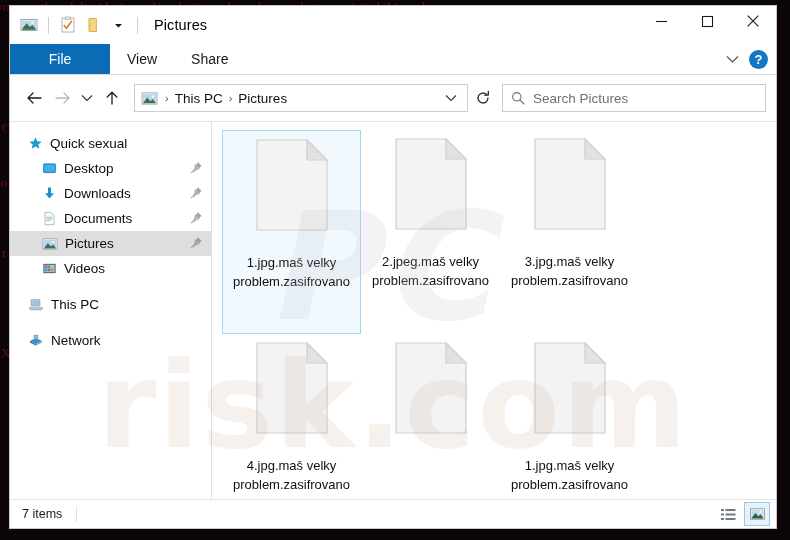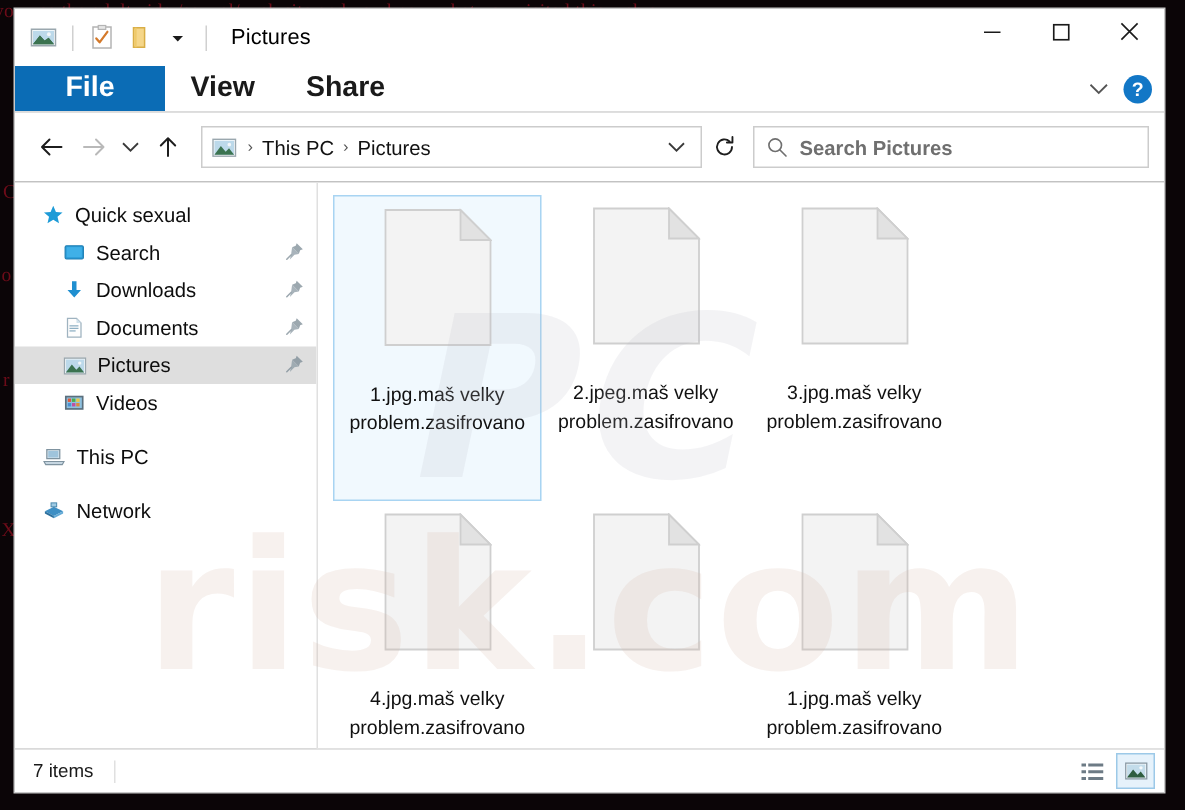--- a/index.html
+++ b/index.html
@@ -34,41 +34,41 @@
   .qat{display:flex;align-items:center;padding-left:9px;gap:5px;}
   .qat-sep{width:1px;height:17px;background:#d0d0d0;margin:0 4px;}
   .qicon{width:18px;height:18px;display:block;}
   .qbtn{display:flex;align-items:center;justify-content:center;width:20px;height:20px;cursor:default;}
   .win-title{font-size:14.5px;color:#000;margin-left:12px;letter-spacing:.1px;}
   .win-ctl{margin-left:auto;display:flex;height:38px;}
   .win-ctl div{width:46px;height:30px;display:flex;align-items:center;justify-content:center;cursor:default;}
   .win-ctl svg{display:block;}
   
   .ribbon{height:30px;display:flex;align-items:stretch;flex:0 0 auto;border-bottom:1px solid #dcdcdc;background:#fff;}
-  .tab{display:flex;align-items:center;justify-content:center;font-size:19px;color:#1a1a1a;padding:0 17px;cursor:default;font-weight:bold;}
+  .tab{display:flex;align-items:center;justify-content:center;font-size:14px;color:#1a1a1a;padding:0 17px;cursor:default;}
   .tab.file{background:#0b6cb5;color:#fff;min-width:66px;}
   .ribbon-right{margin-left:auto;display:flex;align-items:center;gap:6px;padding-right:8px;}
   .help-btn{width:19px;height:19px;border-radius:50%;background:#1277c6;color:#fff;font-size:13px;
             display:flex;align-items:center;justify-content:center;font-weight:bold;cursor:default;}
   
   .navbar{height:46px;display:flex;align-items:center;flex:0 0 auto;background:#fff;padding:0 10px;gap:0;}
   .navbtn{width:28px;height:28px;display:flex;align-items:center;justify-content:center;cursor:default;}
   .navbtn.small{width:22px;}
   .addressbar{
     flex:1;height:26px;margin-left:8px;border:1px solid #cccccc;background:#fff;
     display:flex;align-items:center;padding:0 4px 0 6px;min-width:0;
   }
   .addr-crumbs{display:flex;align-items:center;gap:0;font-size:13.5px;color:#111;min-width:0;}
   .crumb{padding:0 5px;white-space:nowrap;cursor:default;}
   .crumb-sep{color:#555;font-size:11px;padding:0 1px;}
   .addr-drop{margin-left:auto;padding:0 6px;display:flex;align-items:center;cursor:default;}
   .refresh{width:30px;height:26px;display:flex;align-items:center;justify-content:center;cursor:default;}
   .searchbox{
     width:246px;height:26px;border:1px solid #cccccc;background:#fff;margin-left:4px;
-    display:flex;align-items:center;padding:0 8px;gap:8px;font-weight:bold;
+    display:flex;align-items:center;padding:0 8px;gap:8px;
   }
   .search-ph{font-size:13.5px;color:#6f6f6f;}
   
   .content{flex:1;display:flex;min-height:0;border-top:1px solid #e3e3e3;}
   .navpane{
     width:201px;flex:0 0 201px;background:#fff;border-right:1px solid #e0e0e0;
     padding-top:9px;overflow:hidden;
   }
   .nav-item{height:25px;display:flex;align-items:center;padding-left:18px;padding-right:8px;font-size:13.5px;color:#0d0d0d;cursor:default;}
   .nav-item.indent{padding-left:32px;}
@@ -267,21 +267,21 @@
         <span class="nav-label">Quick sexual</span>
       </div>
 
       <div class="nav-item indent">
         <span style="display:flex;">
           <svg width="15" height="15" viewBox="0 0 16 16">
               <rect x="1.5" y="3" width="13" height="9.4" rx="1" fill="#2a9ad6" stroke="#1f7fb3" stroke-width=".8"></rect>
               <rect x="2.6" y="4" width="10.8" height="7.2" fill="#3fb0e8"></rect>
             </svg>
         </span>
-        <span class="nav-label">Search</span>
+        <span class="nav-label">Desktop</span>
         <span class="pin">
           <svg width="13" height="13" viewBox="0 0 14 14">
               <path d="M8.4 1.2 L12.8 5.6 L10.9 6.3 L9.9 8.9 L5.1 4.1 L7.7 3.1 Z" fill="#7b8b95"></path>
               <path d="M5.1 4.1 L9.9 8.9 L6.8 9.6 L3.5 12.9 L4.4 9.1 Z" fill="#8b9aa4"></path>
               <path d="M4.5 9.5 L1.3 12.7" stroke="#7b8b95" stroke-width="1.1" stroke-linecap="round"></path>
             </svg>
         </span>
       </div>
 
       <div class="nav-item indent">

